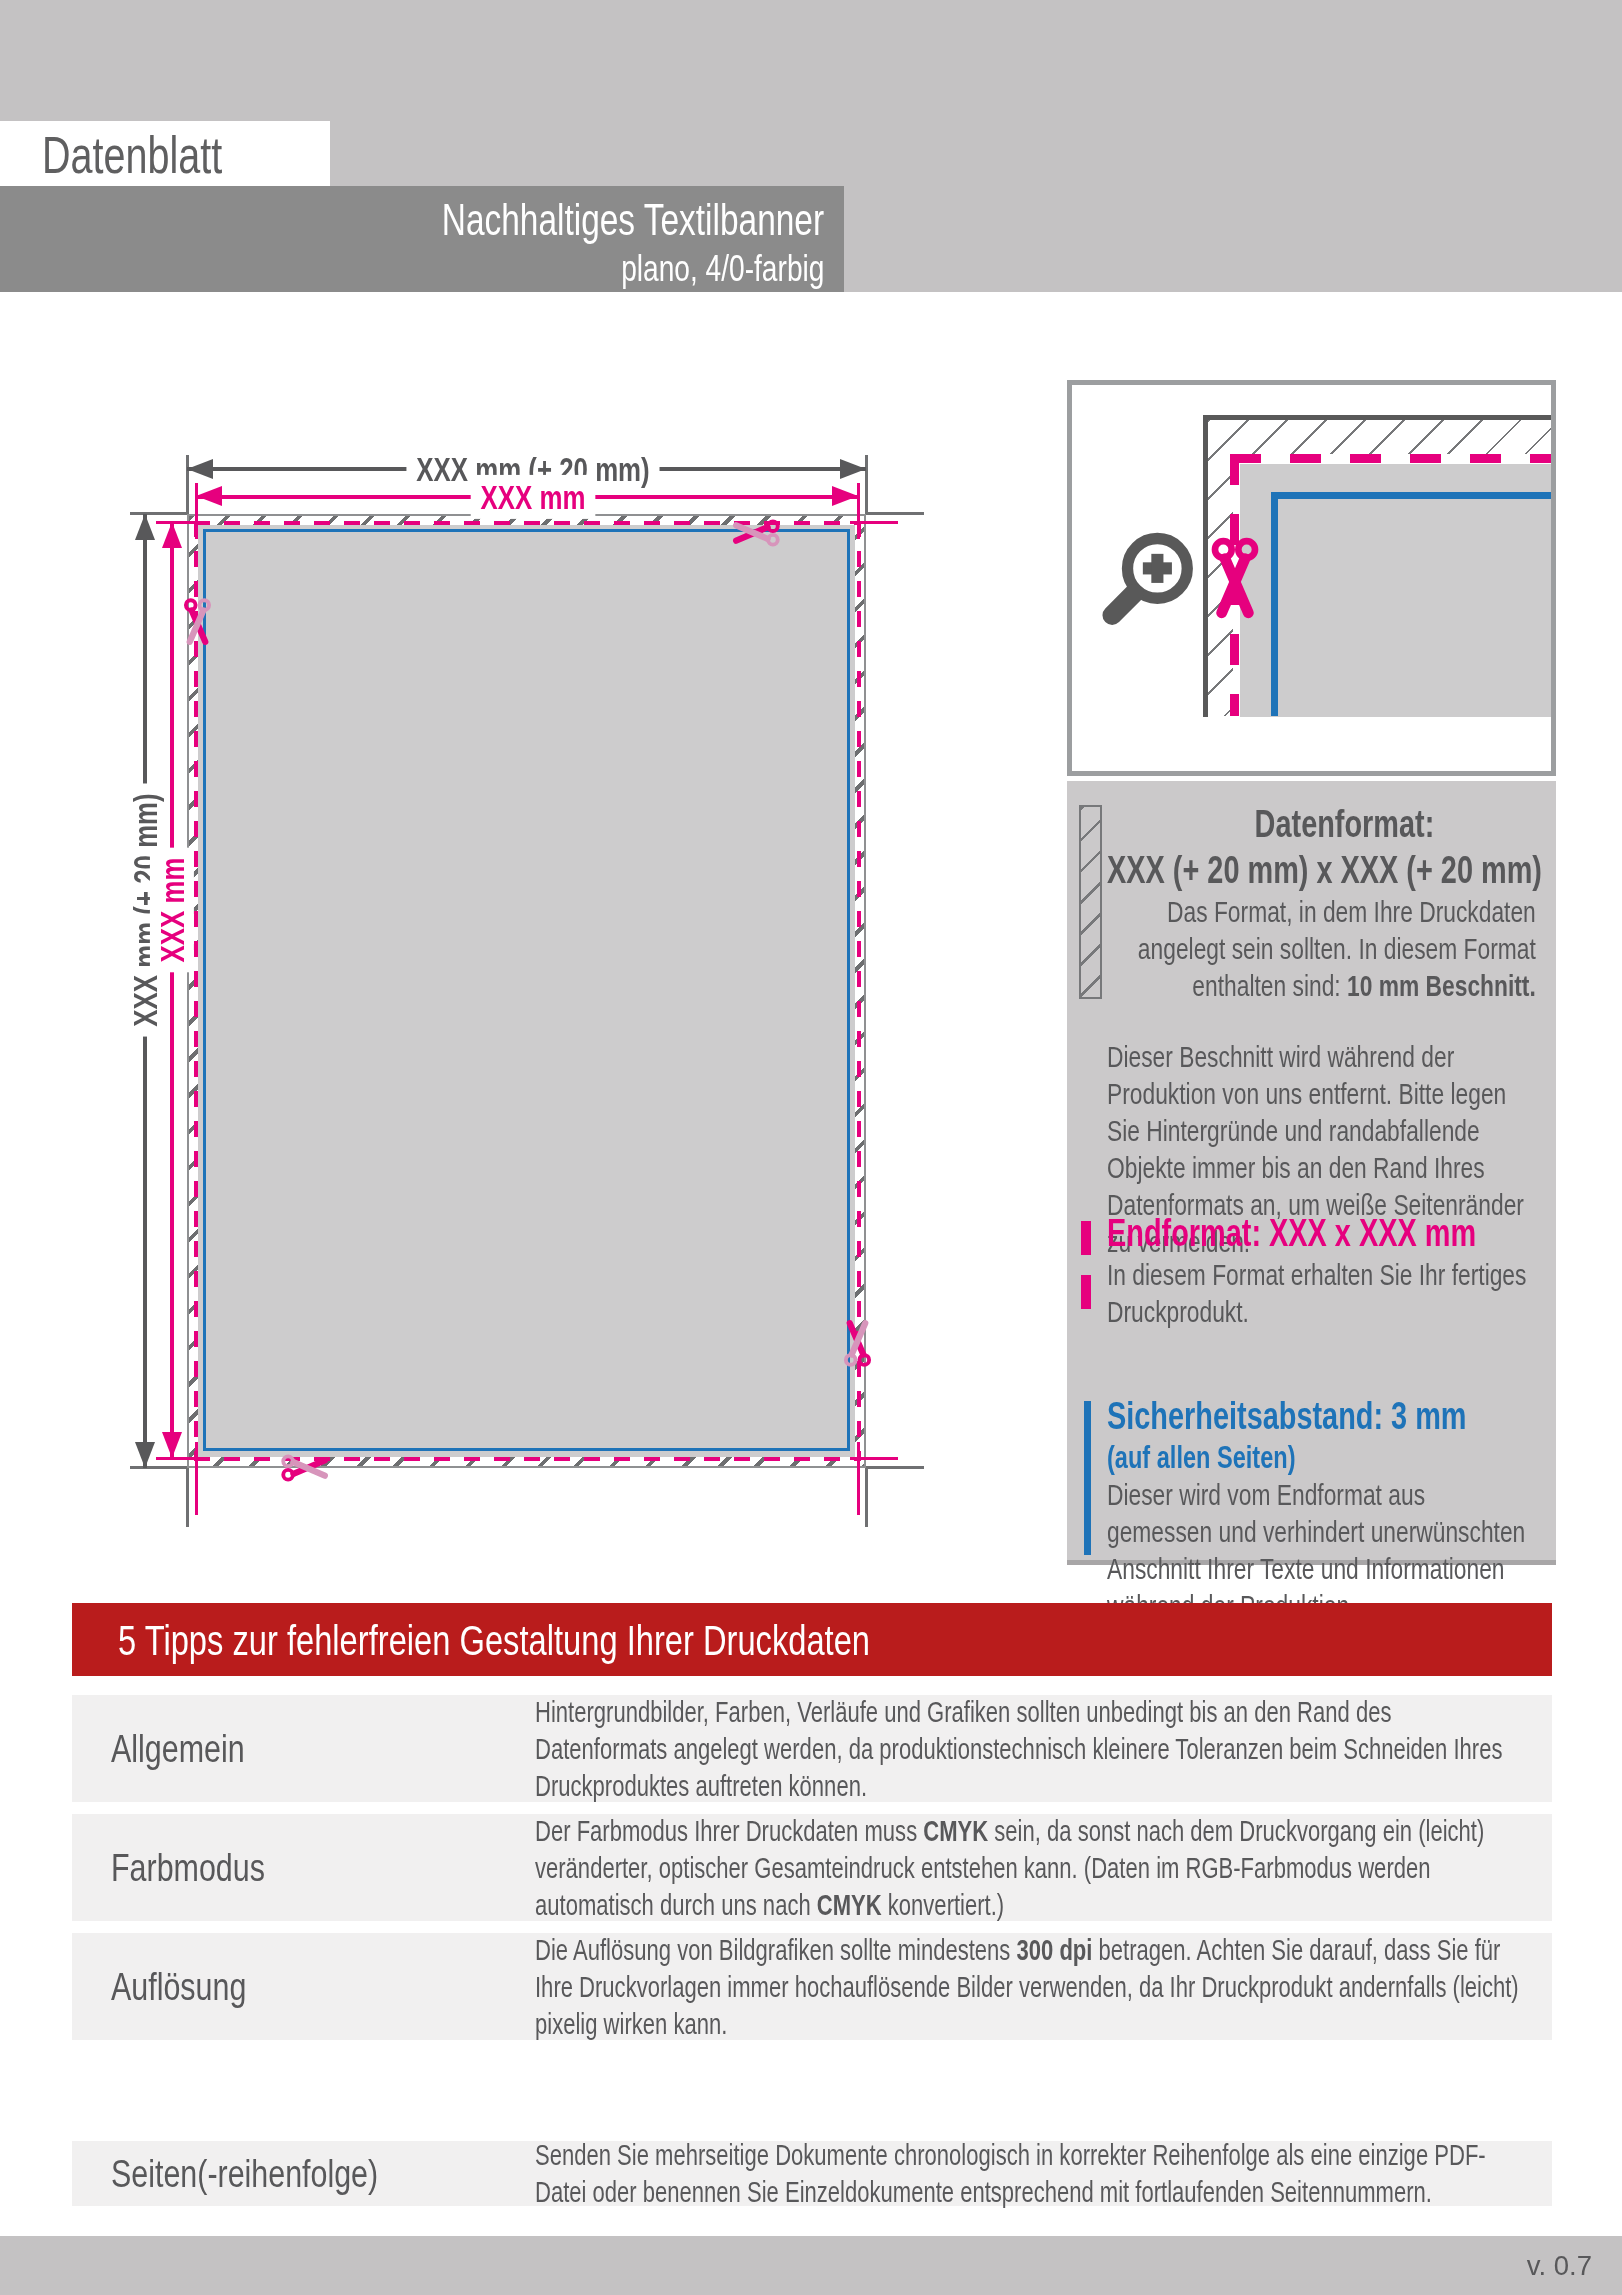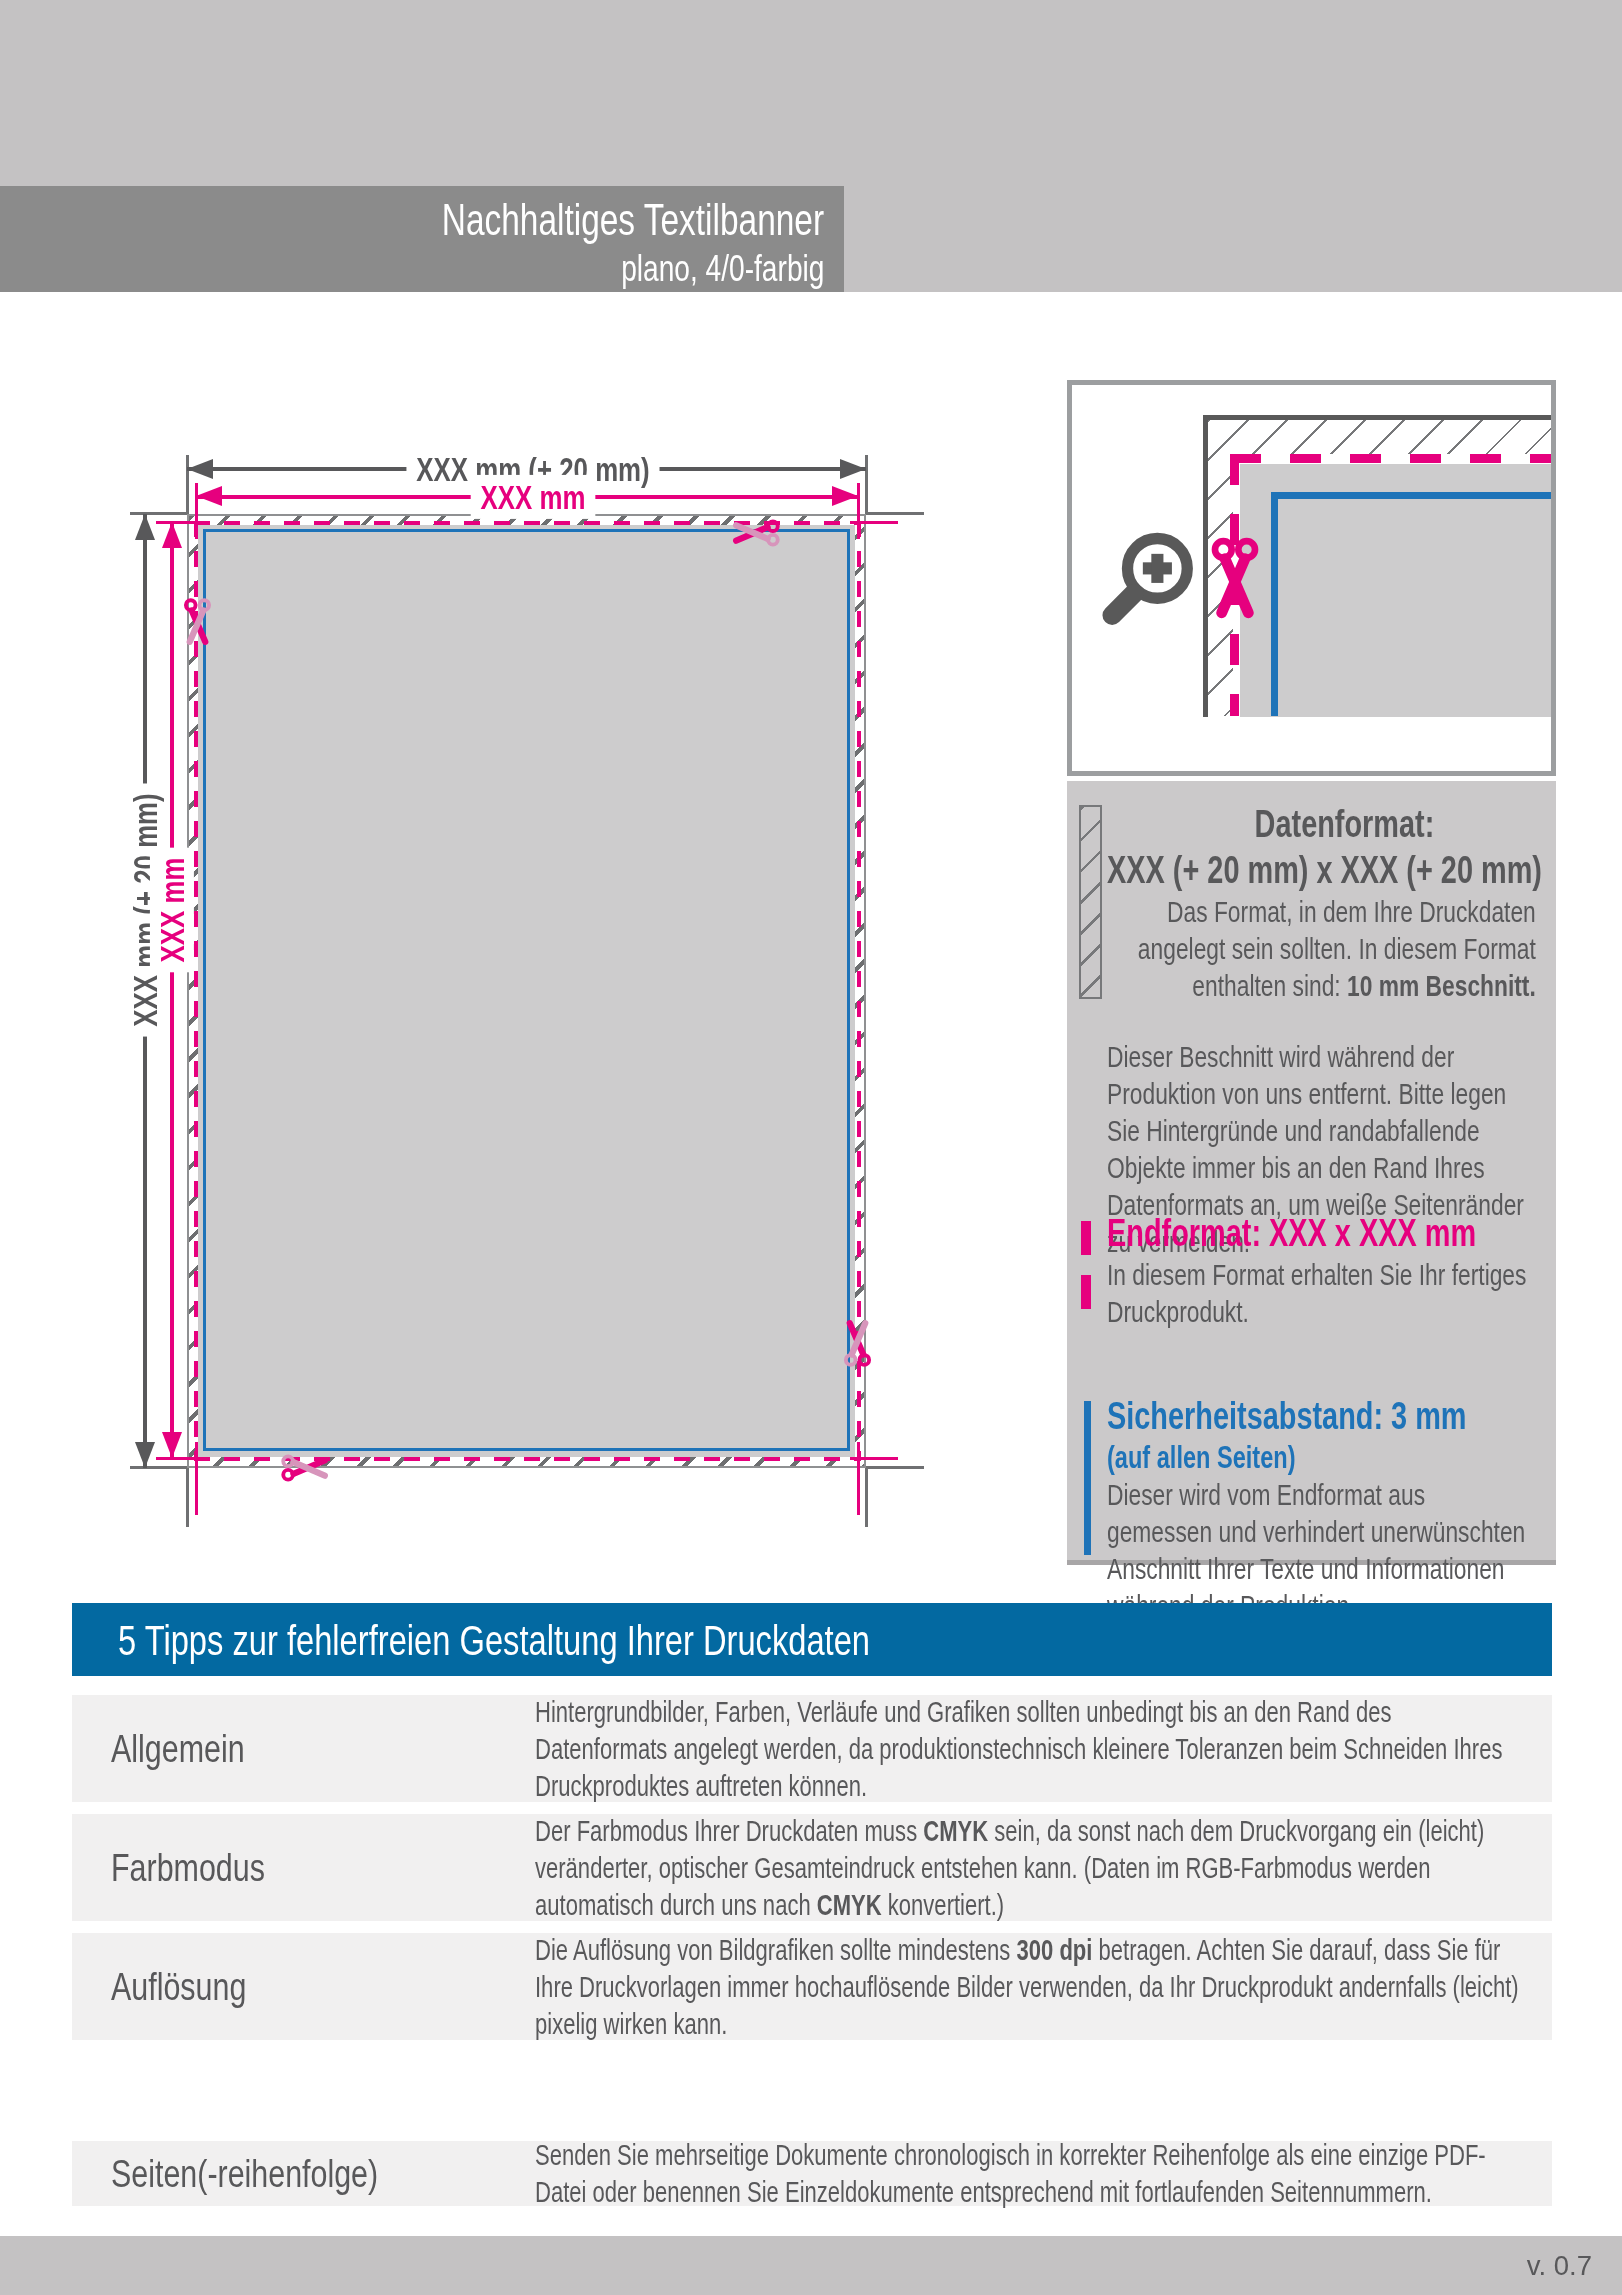--- a/index.html
+++ b/index.html
@@ -56,21 +56,21 @@
   .p-head-b{color:#1e73b8;}
   .p-subhead-b{font-size:31px;line-height:37px;font-weight:bold;color:#1e73b8;white-space:nowrap;}
   .p-body{color:#58585a;}
   .swatch{position:absolute;left:11.8px;top:23.6px;width:19.6px;height:190px;border:2px solid #77787a;
       background:repeating-linear-gradient(135deg,#77787a 0 2.6px,transparent 2.6px 22px);}
   .bar-dash{position:absolute;left:14.4px;width:9.2px;
       background:repeating-linear-gradient(180deg,#e6007e 0 34px,transparent 34px 54px);}
   .bar-solid{position:absolute;left:17px;width:7.2px;background:#1e73b8;}
 
   
-  .tips-banner{position:absolute;left:72px;top:1603px;width:1480px;height:73px;background:#0369a1;}
+  .tips-banner{position:absolute;left:72px;top:1603px;width:1480px;height:73px;background:#b91c1c;}
   .tips-banner span{position:absolute;left:46px;top:50%;transform:translateY(-50%) scaleX(0.76);
       transform-origin:0 50%;font-size:43px;color:#ffffff;white-space:nowrap;}
   .tip-row{position:absolute;left:72px;width:1480px;background:#f1f0f0;}
   .tip-label{position:absolute;left:39px;top:50%;transform:translateY(-50%) scaleX(0.78);
       transform-origin:0 50%;font-size:39px;color:#58585a;white-space:nowrap;}
   .tip-body{position:absolute;left:463px;top:50%;width:1309px;
       transform:translateY(-50%) scaleX(0.76);transform-origin:0 50%;
       font-size:29px;line-height:37px;color:#58585a;}
   .tip-body b,.p-body b{font-weight:bold;}
 
@@ -79,20 +79,23 @@
   .footer span{position:absolute;right:31px;top:14.4px;font-size:27.5px;color:#58585a;}
 
   svg{display:block;}
 </style>
 </head>
 <body>
 
 <div class="page">
 
   <div class="top-band">
+    <div class="doc-box">
+      <span class="cx">Datenblatt</span>
+    </div>
     <div class="product-banner">
       <div class="pb-title cxr">Nachhaltiges Textilbanner</div>
       <div class="pb-sub cxr">plano, 4/0-farbig</div>
     </div>
   </div>
 
   <div>
 
     <div class="abs ext" style="left:186px;top:455px;width:2.6px;height:59px;"></div>
     <div class="abs ext" style="left:130px;top:512px;width:58px;height:2.6px;"></div>

